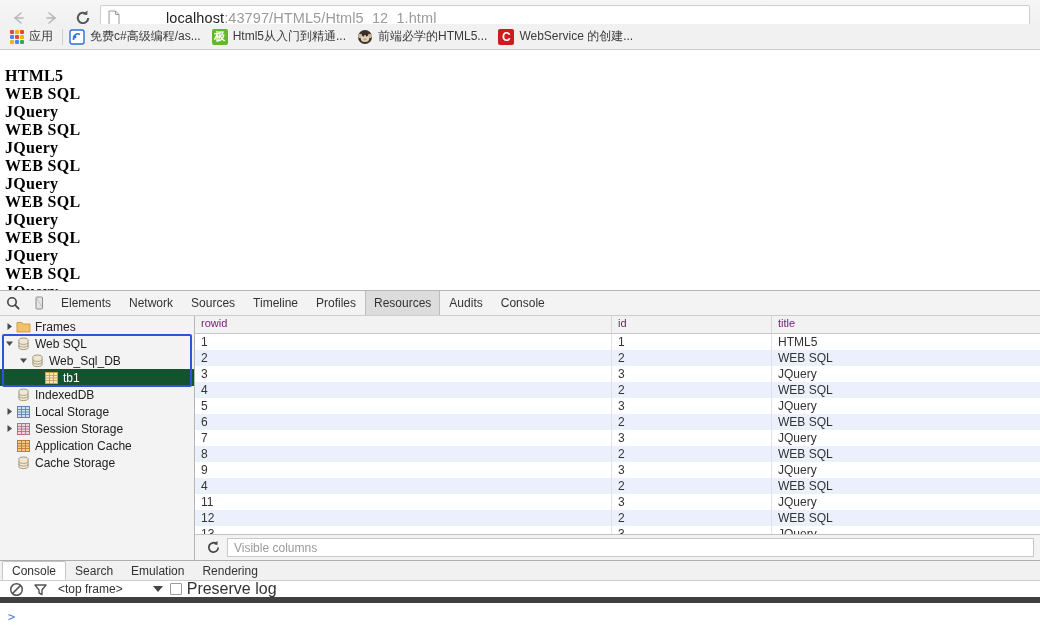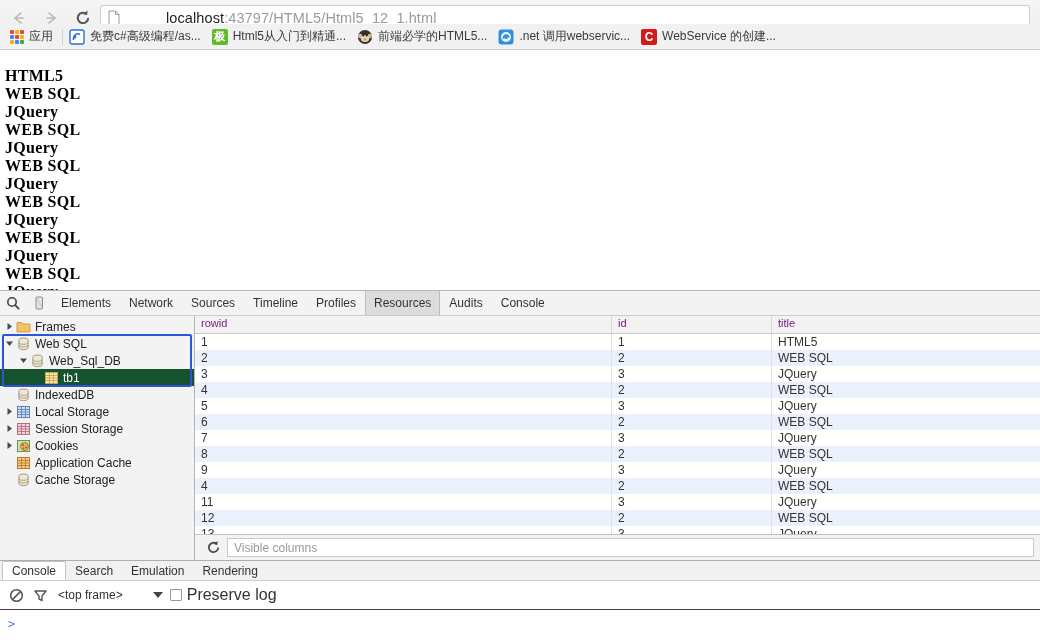--- a/index.html
+++ b/index.html
@@ -124,21 +124,21 @@
   .colfilter span { font-size: 12px; color: #9a9a9a; }
 
   
   .drawer { height: 83px; flex: none; background: #fff; border-top: 1px solid #aeaeae;
             display: flex; flex-direction: column; }
   .drawer-tabs { height: 20px; flex: none; background: #f1f1f1; border-bottom: 1px solid #cdcdcd;
                  display: flex; align-items: center; padding-left: 2px; }
   .dtab { height: 19px; padding: 0 9px; display: flex; align-items: center; font-size: 12px; color: #333; }
   .dtab.active { background: #fff; border: 1px solid #c4c4c4; border-bottom-color: #fff; border-radius: 2px 2px 0 0; }
   .console-tb { height: 22px; flex: none; display: flex; align-items: center; gap: 7px;
-                padding: 14px 8px; border-bottom: 1px solid #404040; background: #fff; }
+                padding: 8px 8px; border-bottom: 6px solid #404040; background: #fff; }
   .ctb-ico { width: 17px; height: 17px; display: flex; align-items: center; justify-content: center; }
   .frame-sel { display: flex; align-items: center; gap: 30px; font-size: 12px; color: #333; margin-left: 2px; }
   .caret { width: 0; height: 0; border-left: 5px solid transparent; border-right: 5px solid transparent;
            border-top: 6px solid #444; }
   .pres { display: flex; align-items: center; gap: 5px; font-size: 16px; color: #333; }
   .cbx { width: 12px; height: 12px; border: 1px solid #9a9a9a; background: #fefefe; border-radius: 1px; }
   .console-body { flex: 1; background: #fff; padding: 4px 0 0 8px; }
   .prompt { color: #4a7fd6; font-size: 12px; font-family: "DejaVu Sans Mono", monospace; }
 </style>
 </head>
@@ -221,31 +221,20 @@
             <circle cx="12.8" cy="7" r="2.2" fill="#cdb79a"></circle>
             <ellipse cx="8" cy="9.5" rx="4.2" ry="3.6" fill="#e3d3bb"></ellipse>
             <circle cx="6.3" cy="6.6" r="1" fill="#2b2119"></circle>
             <circle cx="9.7" cy="6.6" r="1" fill="#2b2119"></circle>
             <ellipse cx="8" cy="10.4" rx="1.5" ry="1.1" fill="#b9a183"></ellipse>
           </svg>
       </span>
       <span class="lbl">前端必学的HTML5...</span>
     </div>
 
-    <div class="bm">
-      <span class="fav">
-        <svg width="16" height="16" viewBox="0 0 16 16">
-            <rect x="0.5" y="0.5" width="15" height="15" rx="3" fill="#2d8fe0"></rect>
-            <circle cx="8" cy="8" r="5" fill="#fff" opacity=".9"></circle>
-            <path d="M5 9.5 C6 5 10 5 11 8.5" fill="none" stroke="#2d8fe0" stroke-width="1.5"></path>
-            <circle cx="8" cy="8" r="2" fill="#2d8fe0"></circle>
-          </svg>
-      </span>
-      <span class="lbl">.net 调用webservic...</span>
-    </div>
 
     <div class="bm">
       <span class="fav" style="background:#cf1b1b;font-size:12px">
         <span>C</span>
       </span>
       <span class="lbl">WebService 的创建...</span>
     </div>
   </div>
 
   <div class="pageview">
@@ -388,35 +377,20 @@
                   <path d="M2.5 1 L2.5 8 L7 4.5 Z" fill="#4a4a4a"></path>
                 </svg>
               </span>
               <span class="ticon"><svg width="15" height="14" viewBox="0 0 15 14">
                   <rect x="1.5" y="1.5" width="12" height="11" fill="#f3d3dc" stroke="#b56f84" stroke-width="1"></rect>
                   <path d="M1.5 4.5 H13.5 M1.5 7 H13.5 M1.5 9.5 H13.5 M5.5 1.5 V12.5 M9.5 1.5 V12.5" stroke="#b56f84" stroke-width=".9"></path>
                 </svg></span>
               <span class="tlabel">Session Storage</span>
             </div>
             <div class="tnode" style="padding-left: 2px;">
-              <span class="tw">
-                <svg width="9" height="9" viewBox="0 0 9 9">
-                  <path d="M2.5 1 L2.5 8 L7 4.5 Z" fill="#4a4a4a"></path>
-                </svg>
-              </span>
-              <span class="ticon"><svg width="15" height="14" viewBox="0 0 15 14">
-                  <rect x="1.5" y="1.5" width="12" height="11" fill="#cfe3b8" stroke="#6f9346" stroke-width="1"></rect>
-                  <circle cx="8.5" cy="7.5" r="4" fill="#e8b55c" stroke="#a8762a" stroke-width="1"></circle>
-                  <circle cx="7" cy="6" r=".9" fill="#8a5c22"></circle>
-                  <circle cx="10" cy="8.3" r=".9" fill="#8a5c22"></circle>
-                  <circle cx="7.6" cy="9.4" r=".8" fill="#8a5c22"></circle>
-                </svg></span>
-              <span class="tlabel">Cookies</span>
-            </div>
-            <div class="tnode" style="padding-left: 2px;">
               <span class="tw"></span>
               <span class="ticon"><svg width="15" height="14" viewBox="0 0 15 14">
                   <rect x="1.5" y="1.5" width="12" height="11" fill="#f6c98a" stroke="#c1792a" stroke-width="1"></rect>
                   <path d="M1.5 4.5 H13.5 M1.5 7 H13.5 M1.5 9.5 H13.5 M5.5 1.5 V12.5 M9.5 1.5 V12.5" stroke="#c1792a" stroke-width=".9"></path>
                 </svg></span>
               <span class="tlabel">Application Cache</span>
             </div>
             <div class="tnode" style="padding-left: 2px;">
               <span class="tw"></span>
               <span class="ticon"><svg width="15" height="14" viewBox="0 0 15 14">

